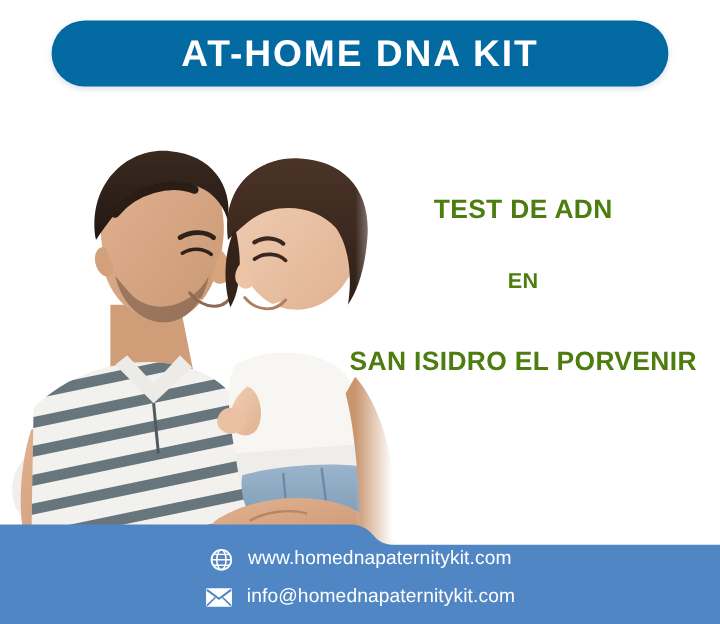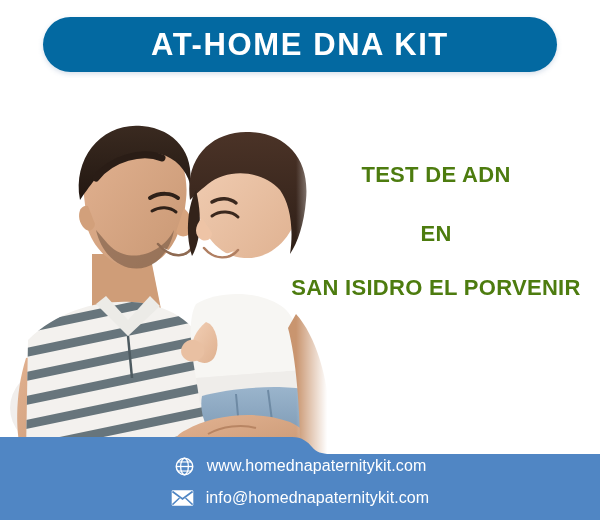--- a/index.html
+++ b/index.html
@@ -75,22 +75,22 @@
     text-align: center;
   }
   .promo-line {
     color: #4d7c0f;
     font-weight: bold;
     font-family: "Liberation Sans", sans-serif;
     white-space: nowrap;
     letter-spacing: 0.3px;
   }
   .promo-line-1 { font-size: 22px; line-height: 30px; }
-  .promo-line-2 { font-size: 22px; line-height: 30px; margin-top: 29px; }
-  .promo-line-3 { font-size: 22px; line-height: 30px; margin-top: 24px; }
+  .promo-line-2 { font-size: 18px; line-height: 30px; margin-top: 29px; }
+  .promo-line-3 { font-size: 22px; line-height: 30px; margin-top: 37px; }
 
   
   .footer {
     position: absolute;
     left: 0;
     top: 432px;
     width: 600px;
     height: 88px;
     pointer-events: none;
   }

